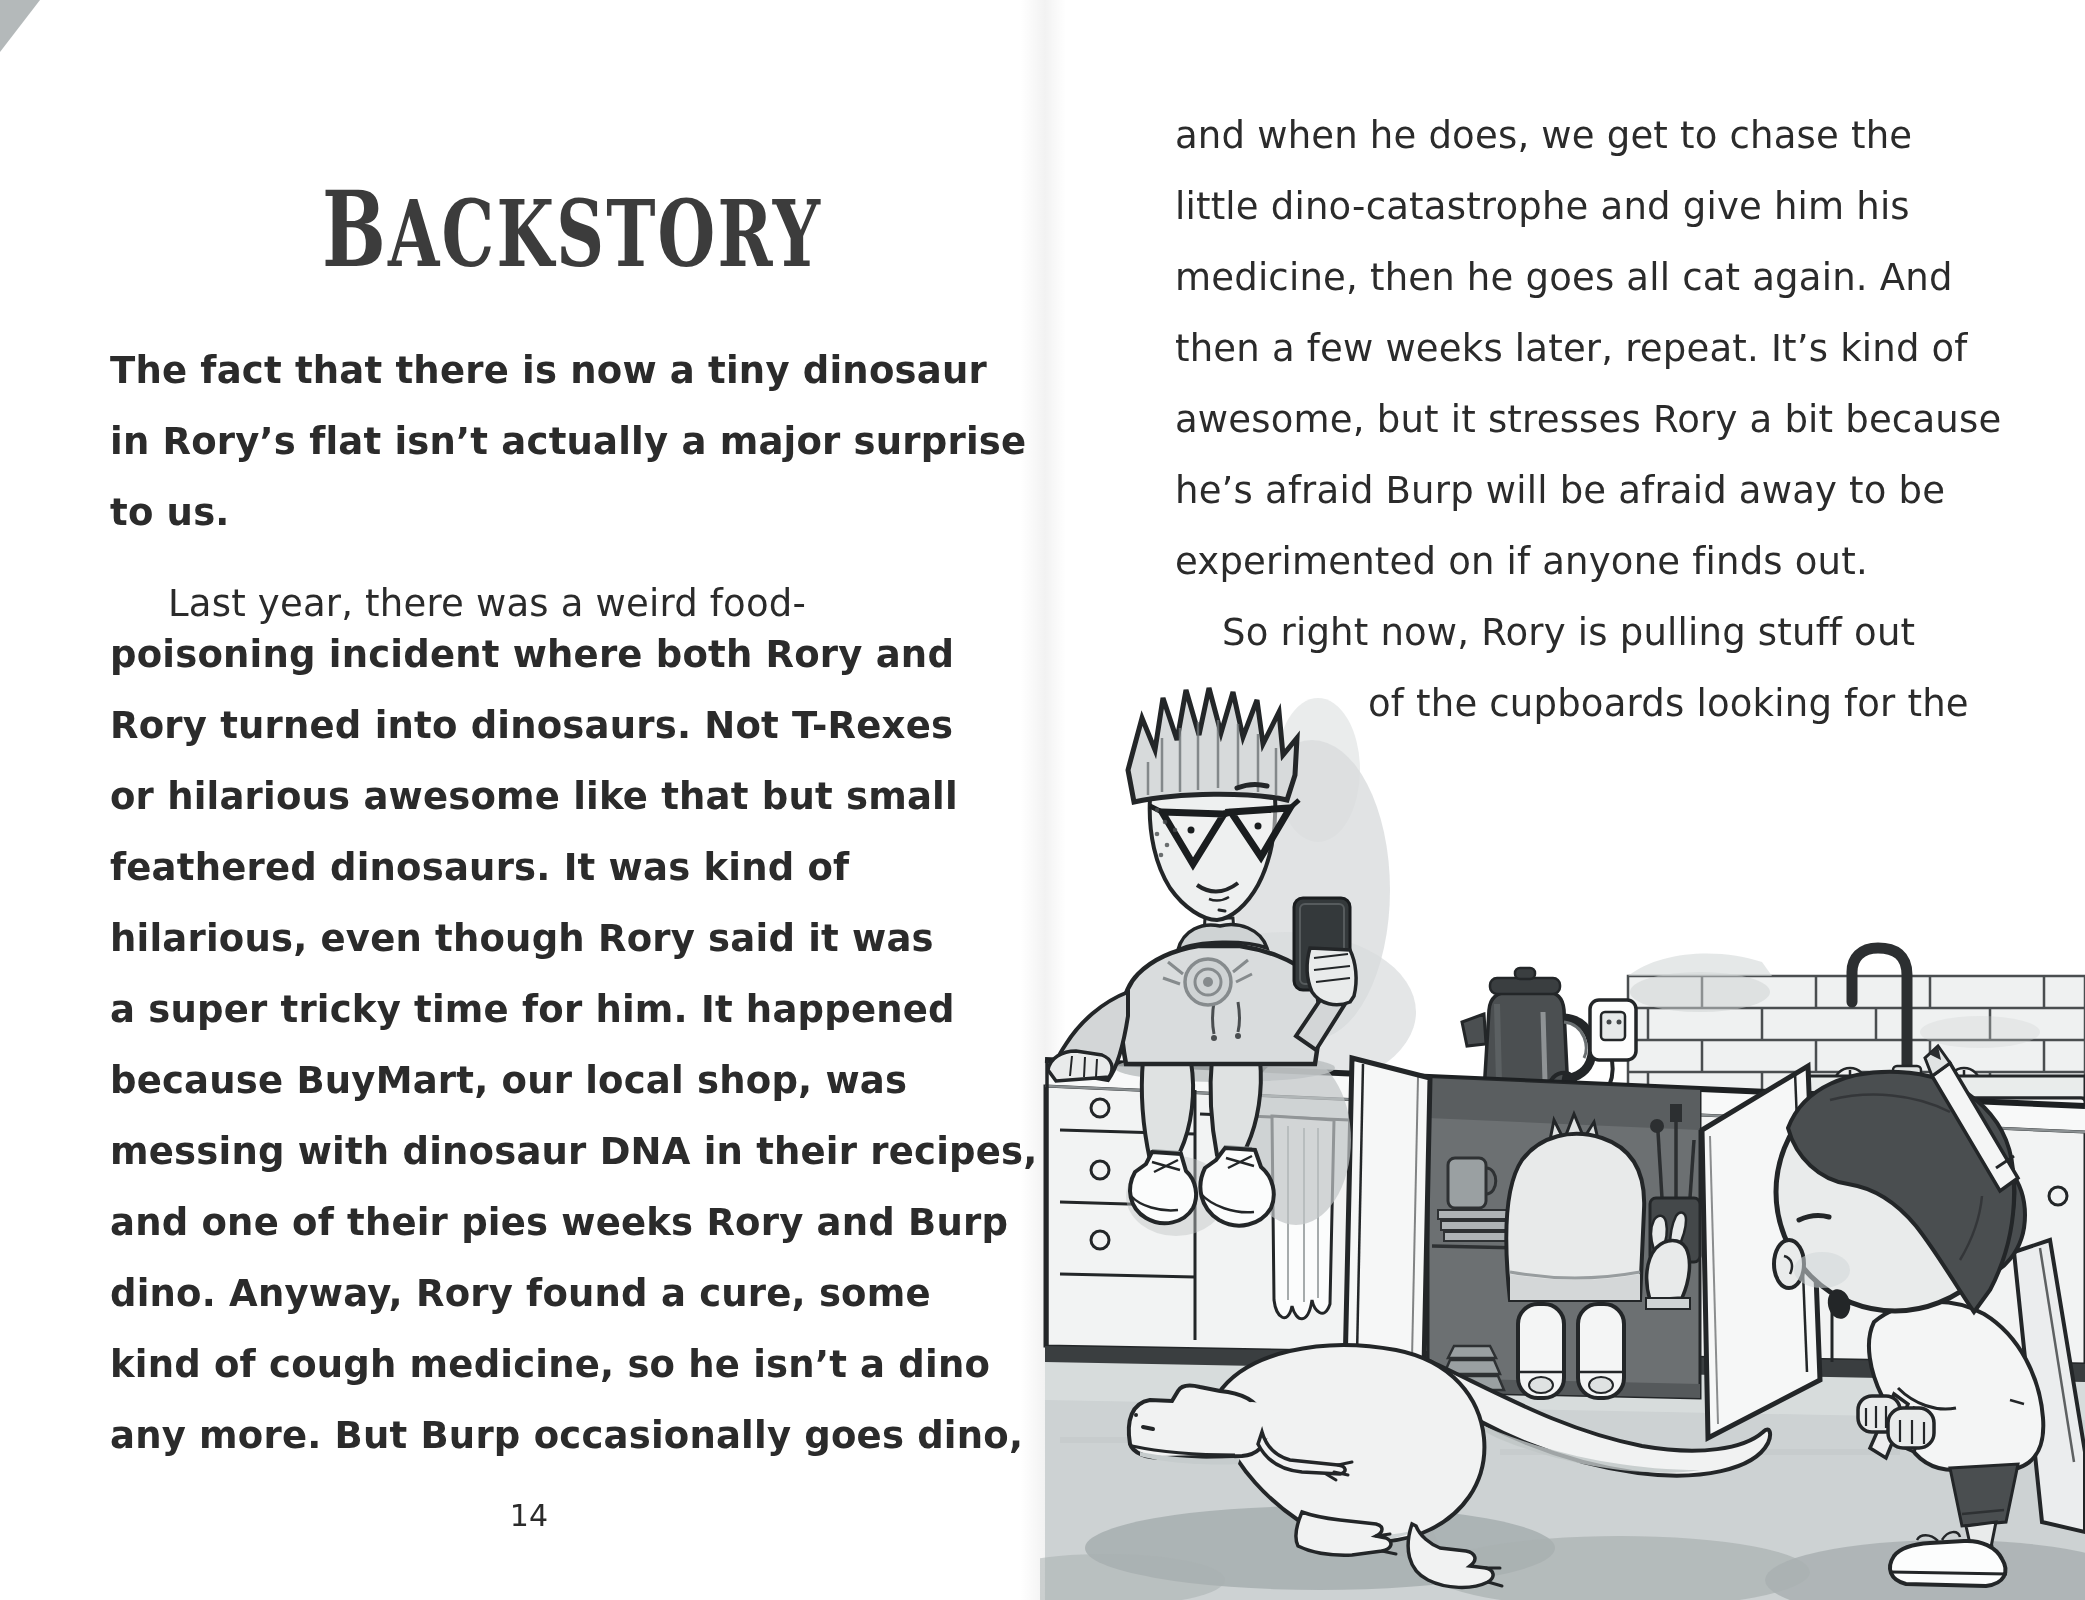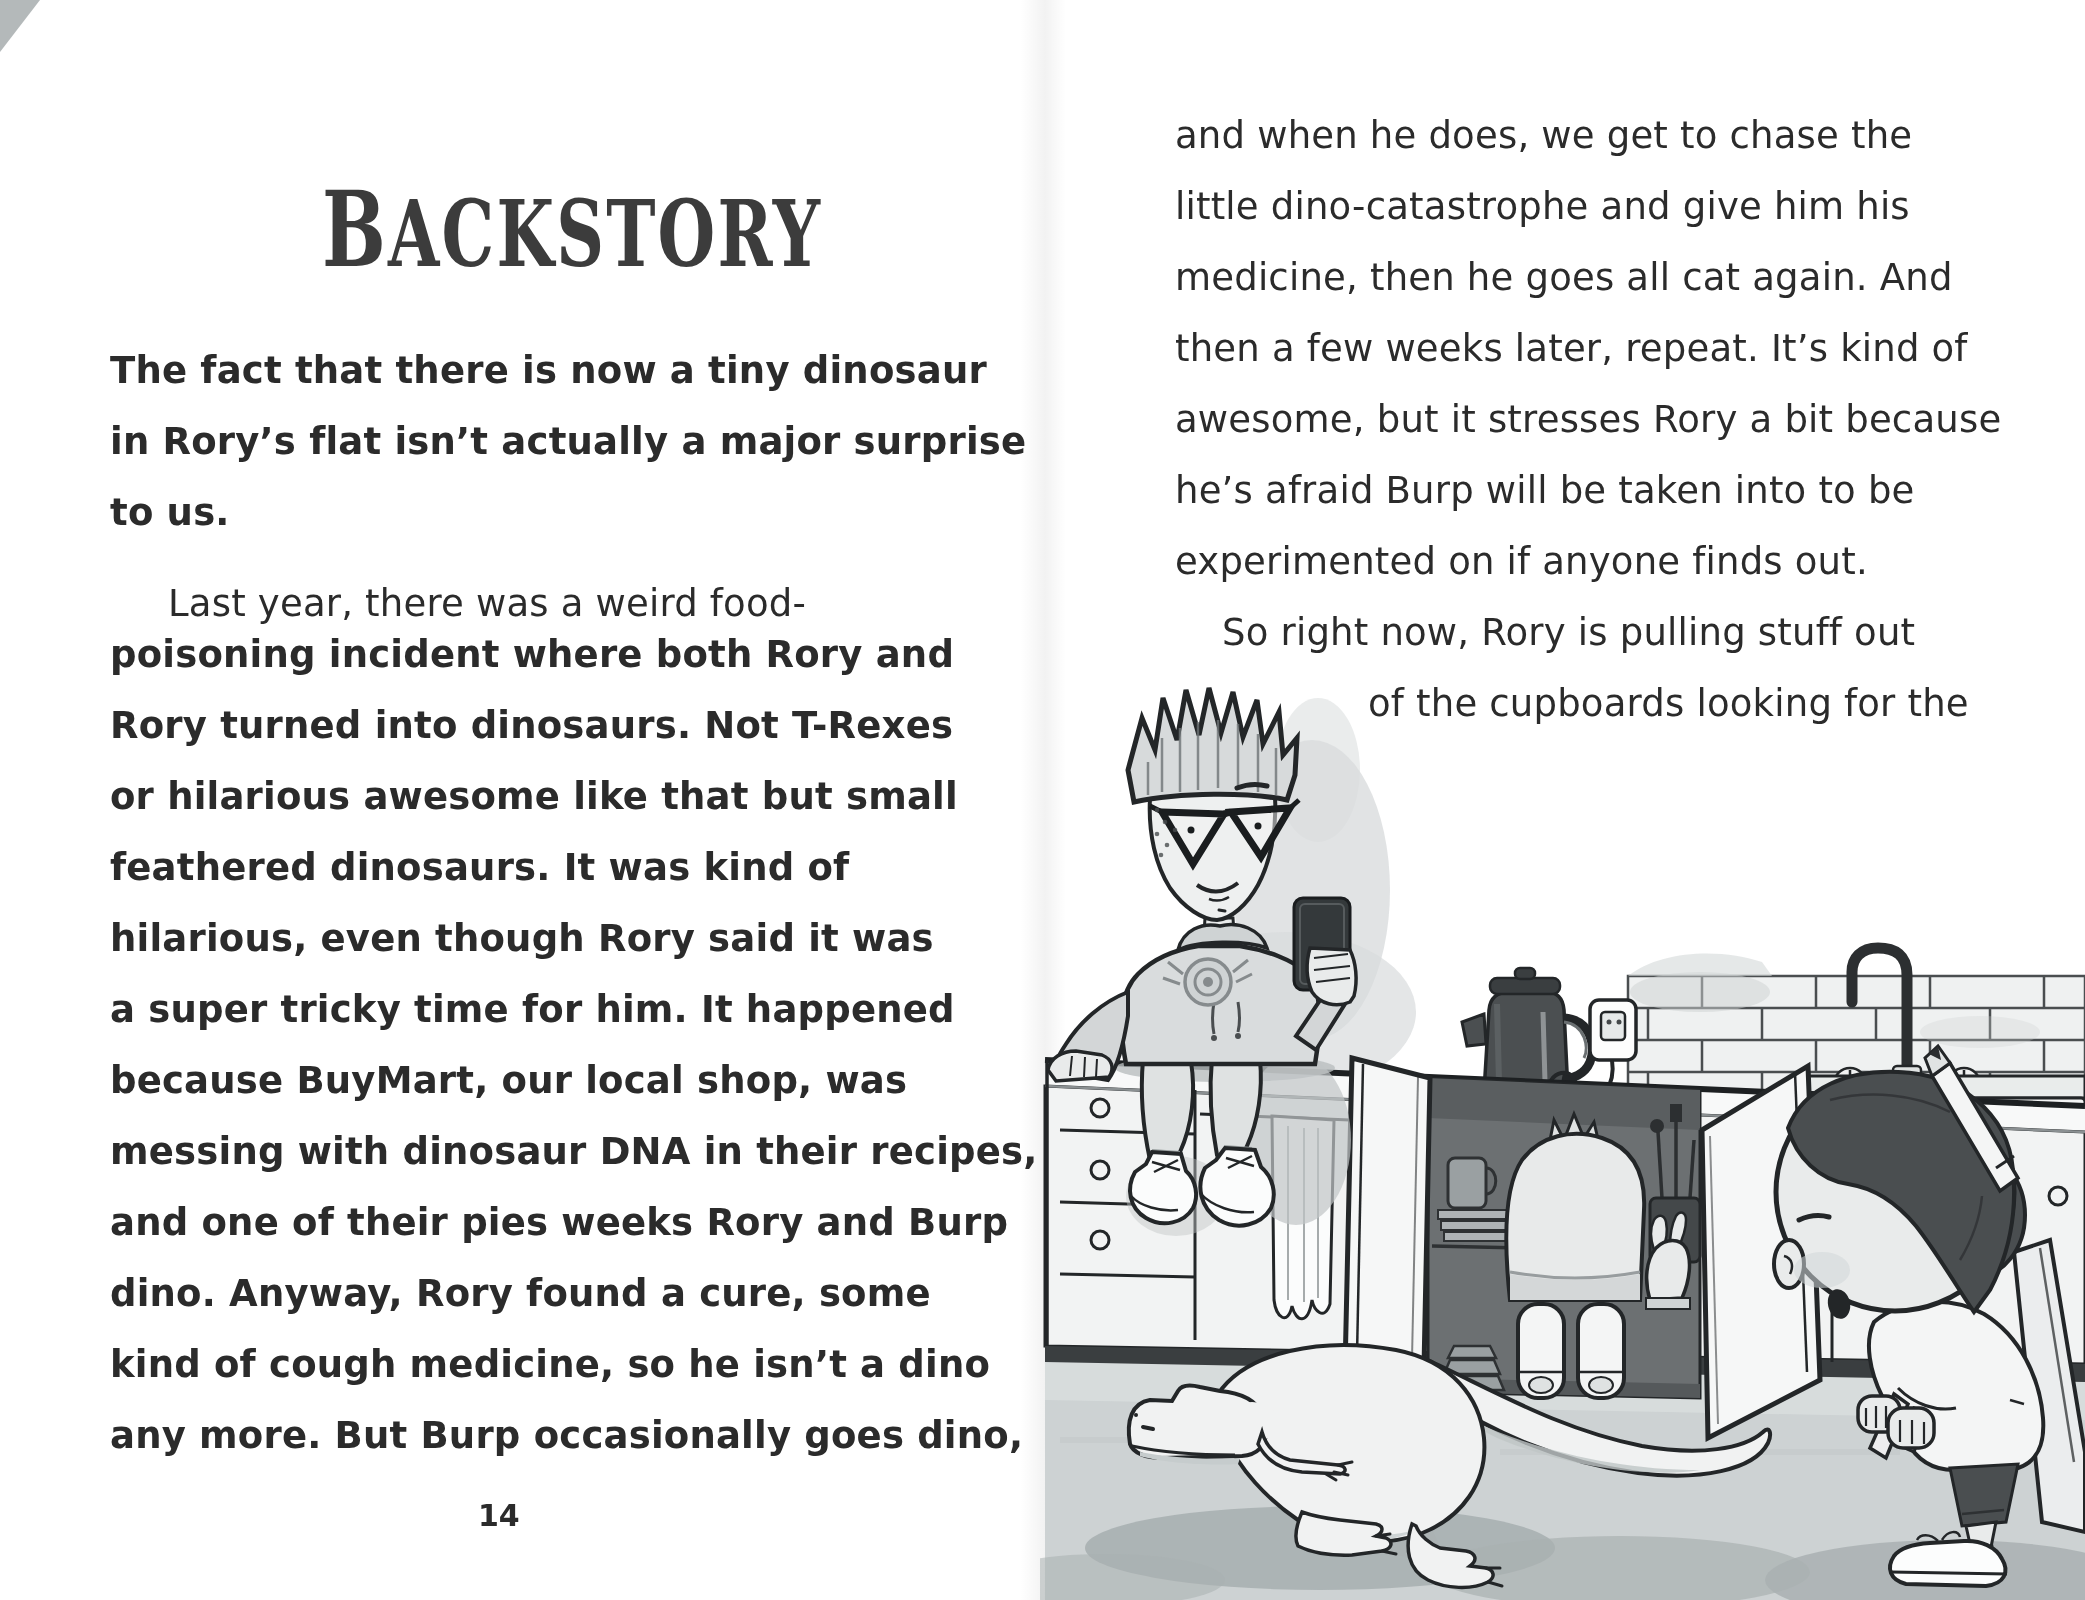--- a/index.html
+++ b/index.html
@@ -10,22 +10,22 @@
   .gutter{position:absolute;left:1020px;top:0;width:46px;height:1600px;
           background:linear-gradient(90deg,rgba(0,0,0,0) 0%,rgba(0,0,0,0.05) 55%,rgba(0,0,0,0) 100%);}
   .chapter-title{position:absolute;left:322px;top:178px;font-family:"DejaVu Serif",serif;
           font-weight:900;color:#3c3c3c;font-size:92px;letter-spacing:3px;line-height:1;
           transform:scaleX(.72);transform-origin:left top;white-space:nowrap;}
   .chapter-title .cap{font-size:1.14em;}
   .bline{position:absolute;white-space:nowrap;font-size:37px;line-height:1;color:#2b2b2b;
           letter-spacing:.2px;}
   .lp{left:110px;font-weight:bold;}
   .rp{left:1175px;}
-  .pagenum{position:absolute;left:478px;top:1498px;width:70px;text-align:left;
-          font-size:30px;font-weight:bold;color:#2b2b2b;}
+  .pagenum{position:absolute;left:478px;top:1498px;width:70px;text-align:right;
+          font-size:30px;font-weight:normal;color:#2b2b2b;}
   .illus{position:absolute;left:1040px;top:640px;width:1045px;height:960px;}
 </style>
 </head>
 <body>
 
 <div class="spread">
   <div class="corner-mark"></div>
   <div class="gutter"></div>
 
   <div>
@@ -50,21 +50,21 @@
 
     <div class="pagenum">14</div>
   </div>
 
   <div>
     <div class="bline rp" style="top:117px">and when he does, we get to chase the</div>
     <div class="bline rp" style="top:188px">little dino-catastrophe and give him his</div>
     <div class="bline rp" style="top:259px">medicine, then he goes all cat again. And</div>
     <div class="bline rp" style="top:330px">then a few weeks later, repeat. It’s kind of</div>
     <div class="bline rp" style="top:401px">awesome, but it stresses Rory a bit because</div>
-    <div class="bline rp" style="top:472px">he’s afraid Burp will be taken into to be</div>
+    <div class="bline rp" style="top:472px">he’s afraid Burp will be afraid away to be</div>
     <div class="bline rp" style="top:543px">experimented on if anyone finds out.</div>
     <div class="bline" style="left:1222px;top:614px">So right now, Rory is pulling stuff out</div>
     <div class="bline" style="left:1368px;top:685px">of the cupboards looking for the</div>
 
     <svg class="illus" viewBox="1040 640 1045 960">
 
       <g fill="#d9dcdd">
         <ellipse cx="1318" cy="770" rx="42" ry="72" opacity=".55"></ellipse>
         <ellipse cx="1312" cy="890" rx="78" ry="150" opacity=".8"></ellipse>
         <ellipse cx="1286" cy="1012" rx="130" ry="80" opacity=".7"></ellipse>

